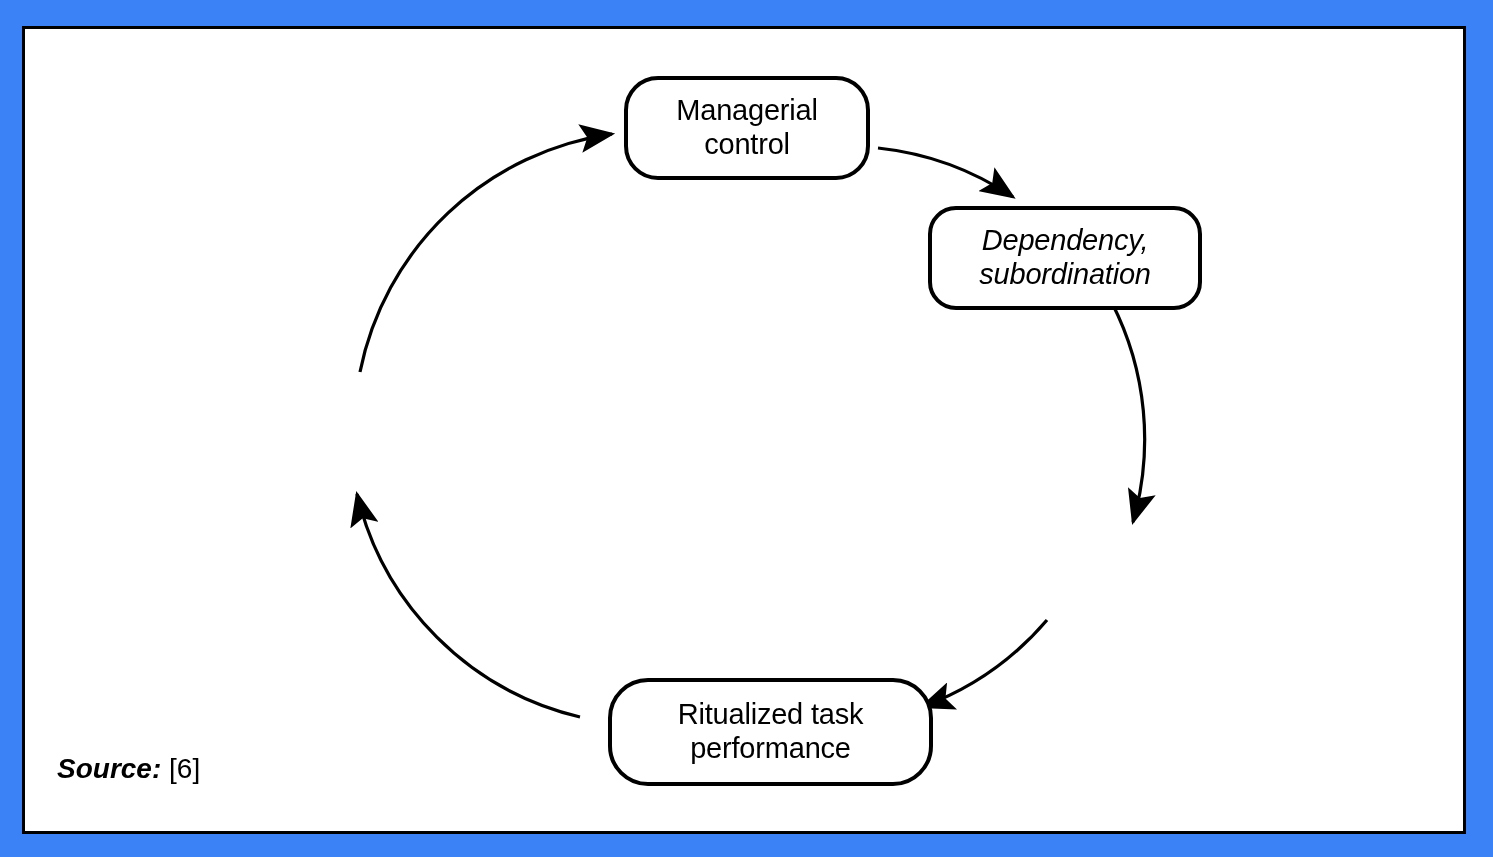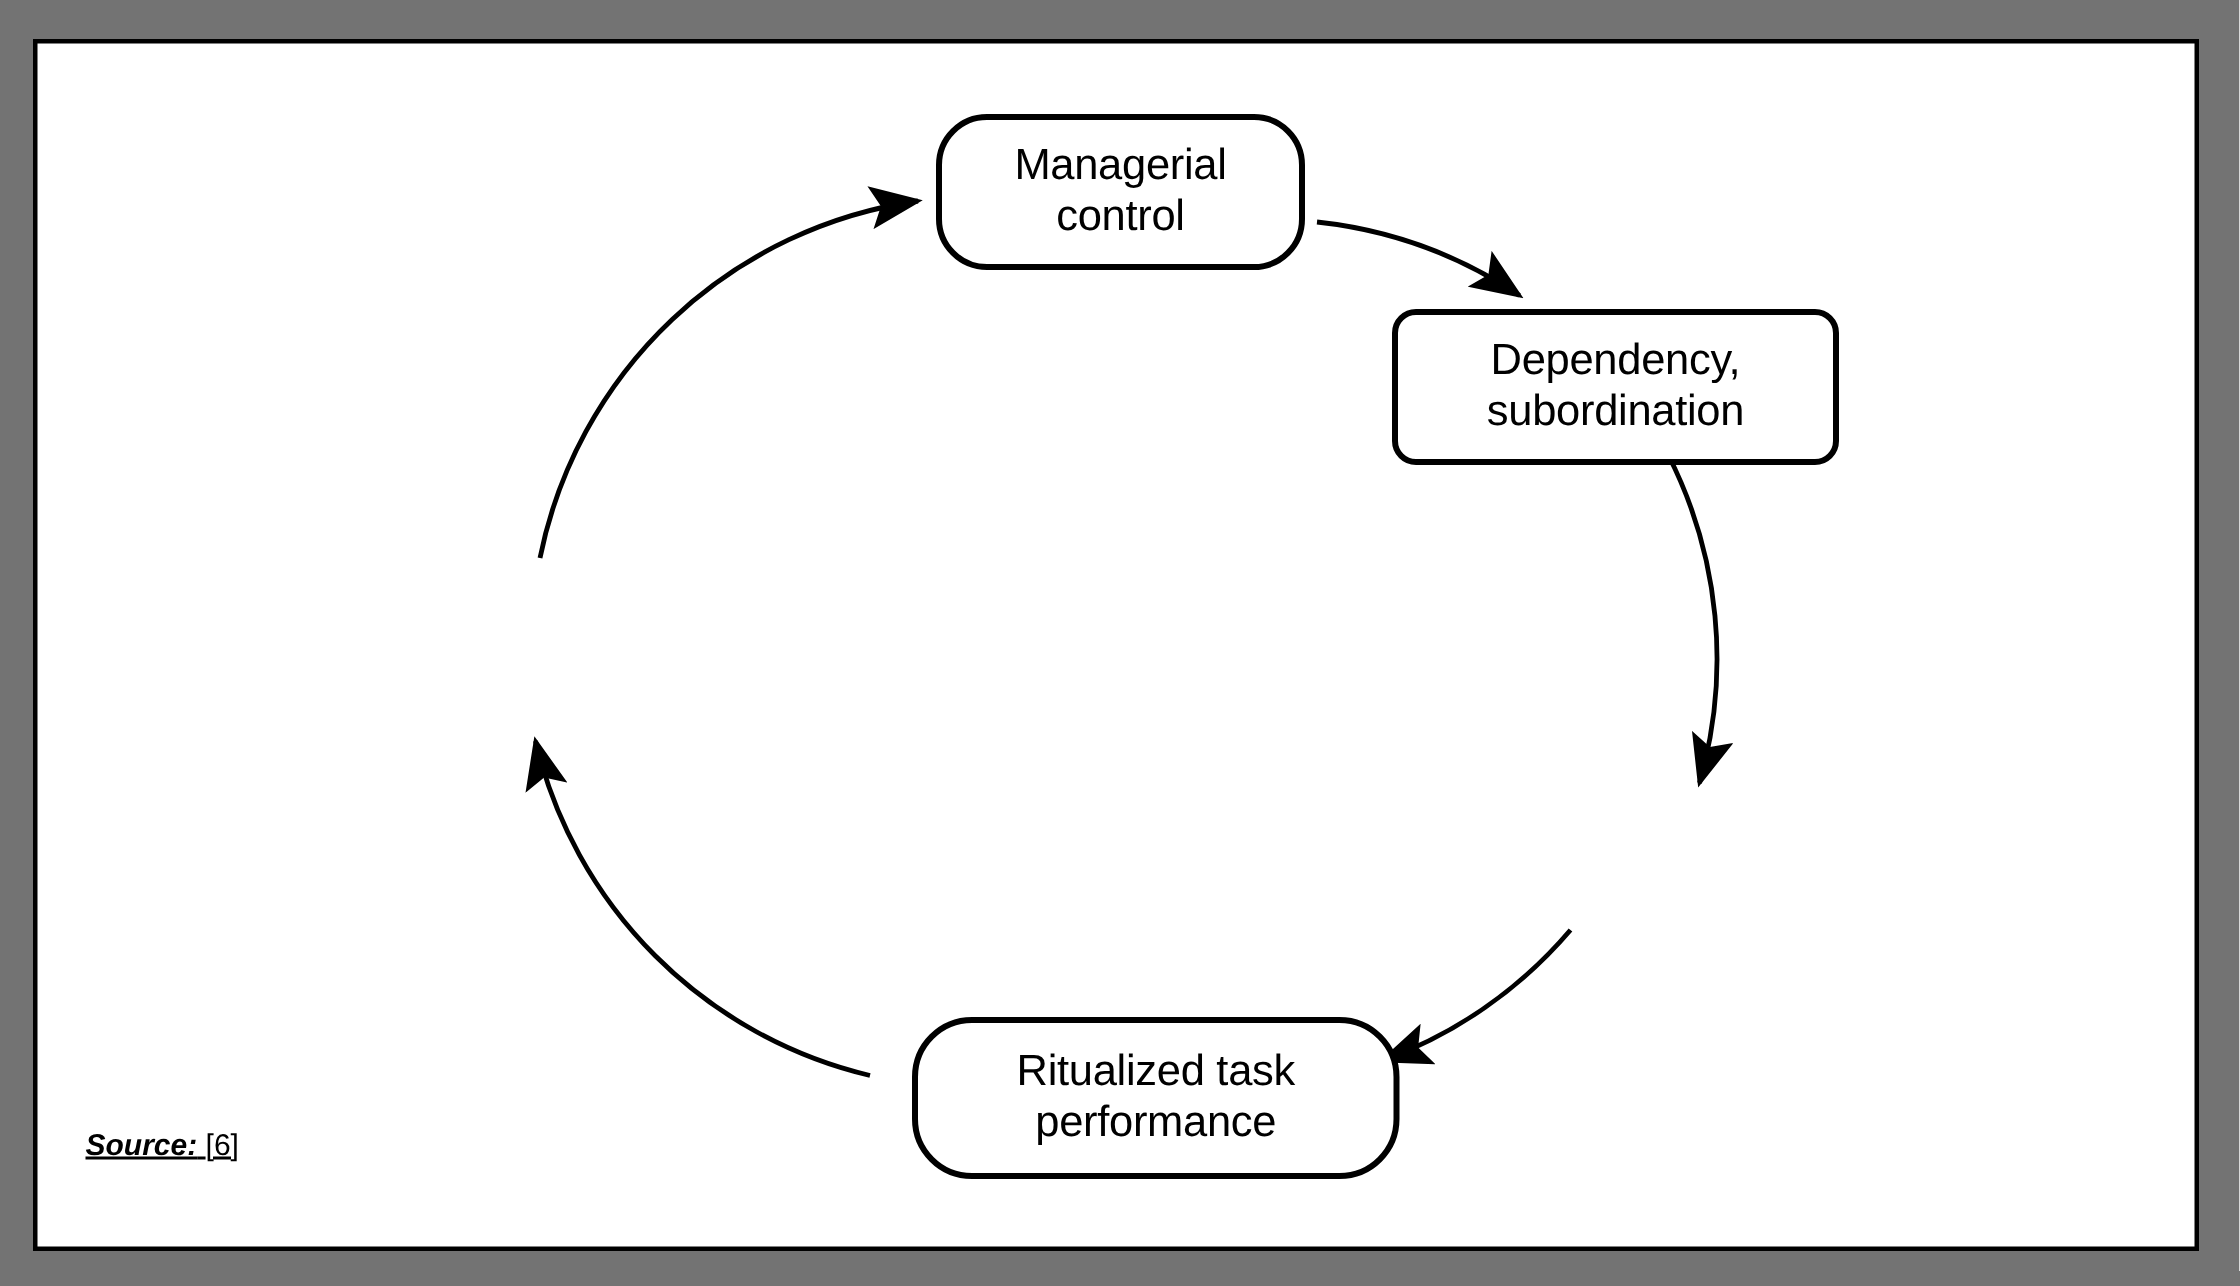--- a/index.html
+++ b/index.html
@@ -5,21 +5,21 @@
 <style>
   html, body {
     margin: 0;
     padding: 0;
     background: #ffffff;
   }
   #page {
     position: relative;
     width: 1493px;
     height: 857px;
-    background: #737373;
+    background: #3b82f6;
     font-family: "Liberation Sans", sans-serif;
     overflow: hidden;
   }
   #frame {
     position: absolute;
     left: 22px;
     top: 26px;
     width: 1444px;
     height: 808px;
     border: 3px solid #000000;
@@ -47,44 +47,44 @@
     font-size: 29px;
     line-height: 1.16;
     letter-spacing: -0.2px;
     white-space: pre-line;
   }
   #node-managerial {
     left: 624px; top: 76px; width: 246px; height: 104px;
     border-radius: 34px;
   }
   #node-dependency {
-    left: 928px; top: 206px; width: 298px; height: 104px;
-    border-radius: 16px;
+    left: 928px; top: 206px; width: 274px; height: 104px;
+    border-radius: 28px;
+    font-style: italic;
   }
   #node-frustration {
     left: 934px; top: 532px; width: 419px; height: 78px;
     border-radius: 39px;
   }
   #node-ritualized {
     left: 608px; top: 678px; width: 325px; height: 108px;
     border-radius: 40px;
   }
   #node-antagonistic {
     left: 139px; top: 375px; width: 425px; height: 108px;
     border-radius: 40px;
   }
   #source-note {
     position: absolute;
     left: 57px;
     top: 753px;
     font-family: "Liberation Sans", sans-serif;
-    font-size: 20px;
+    font-size: 28px;
     color: #000000;
     white-space: nowrap;
-    text-decoration: underline;
   }
   #source-note .src-label {
     font-style: italic;
     font-weight: bold;
   }
   #source-note .src-ref {
     font-style: normal;
     font-weight: normal;
   }
 </style>

